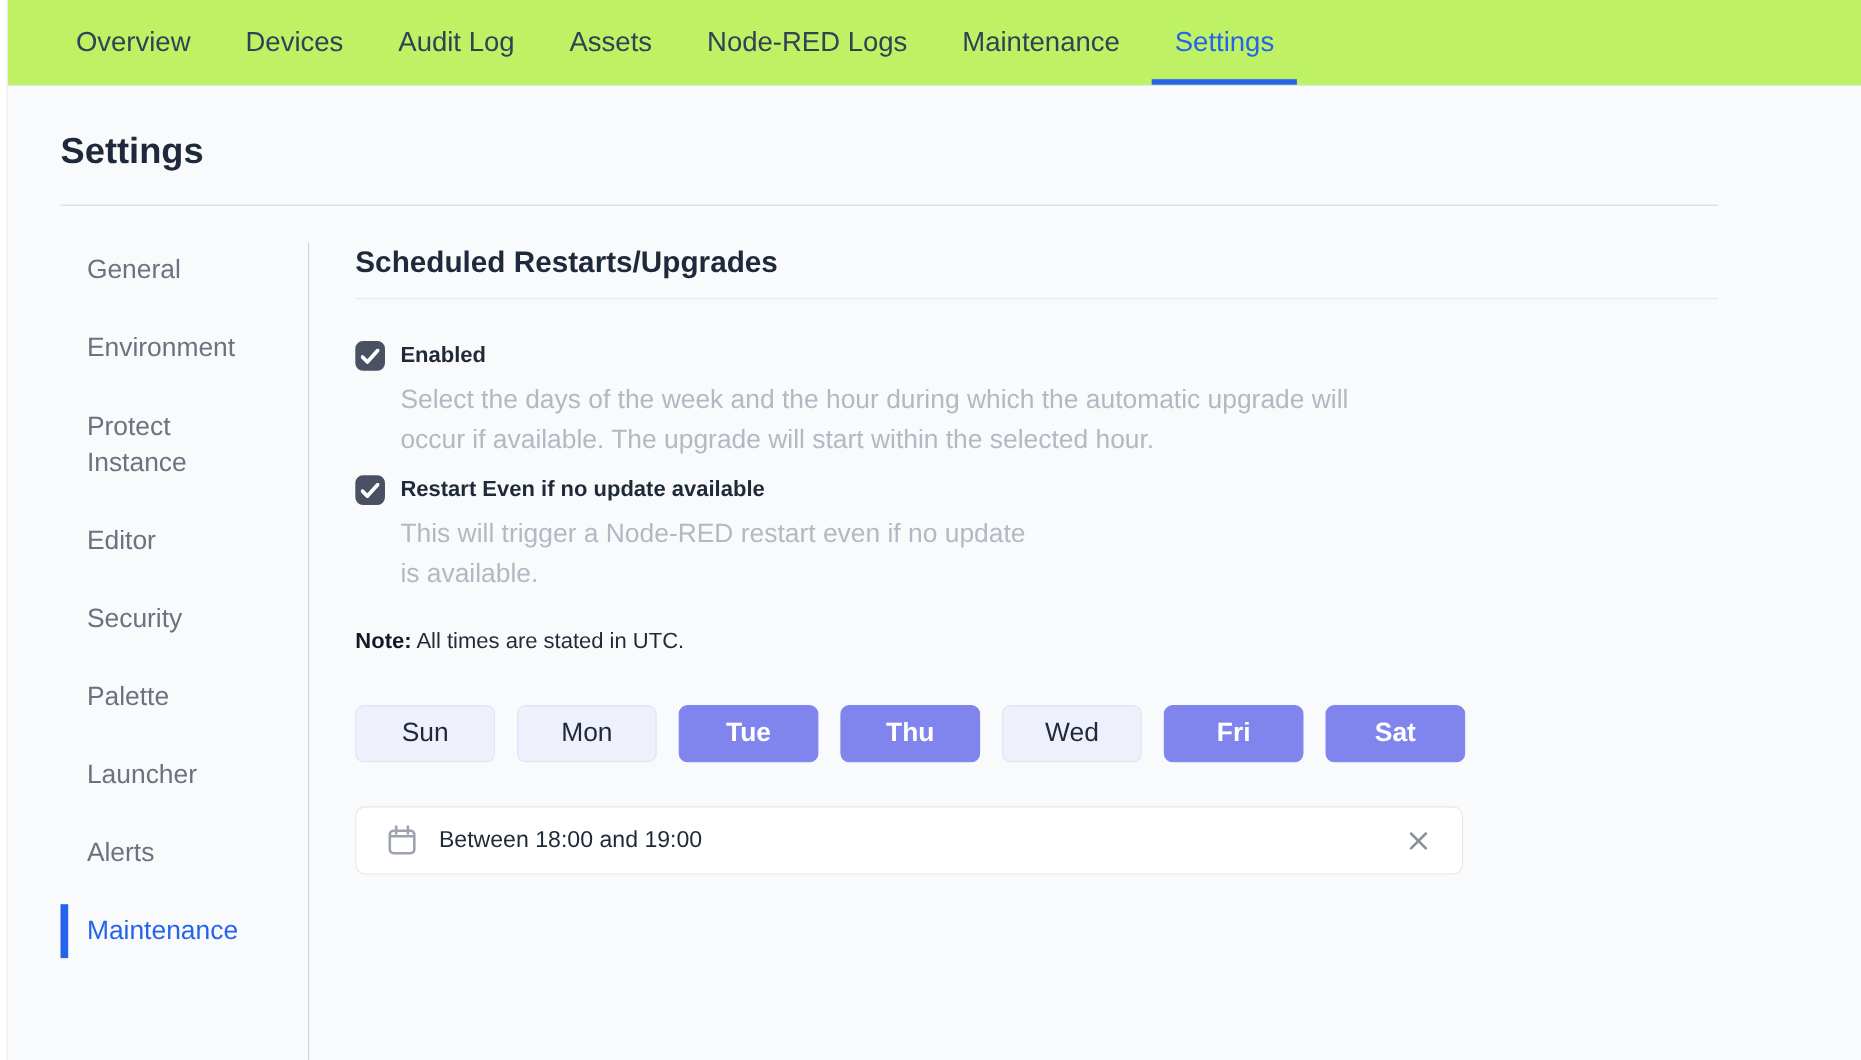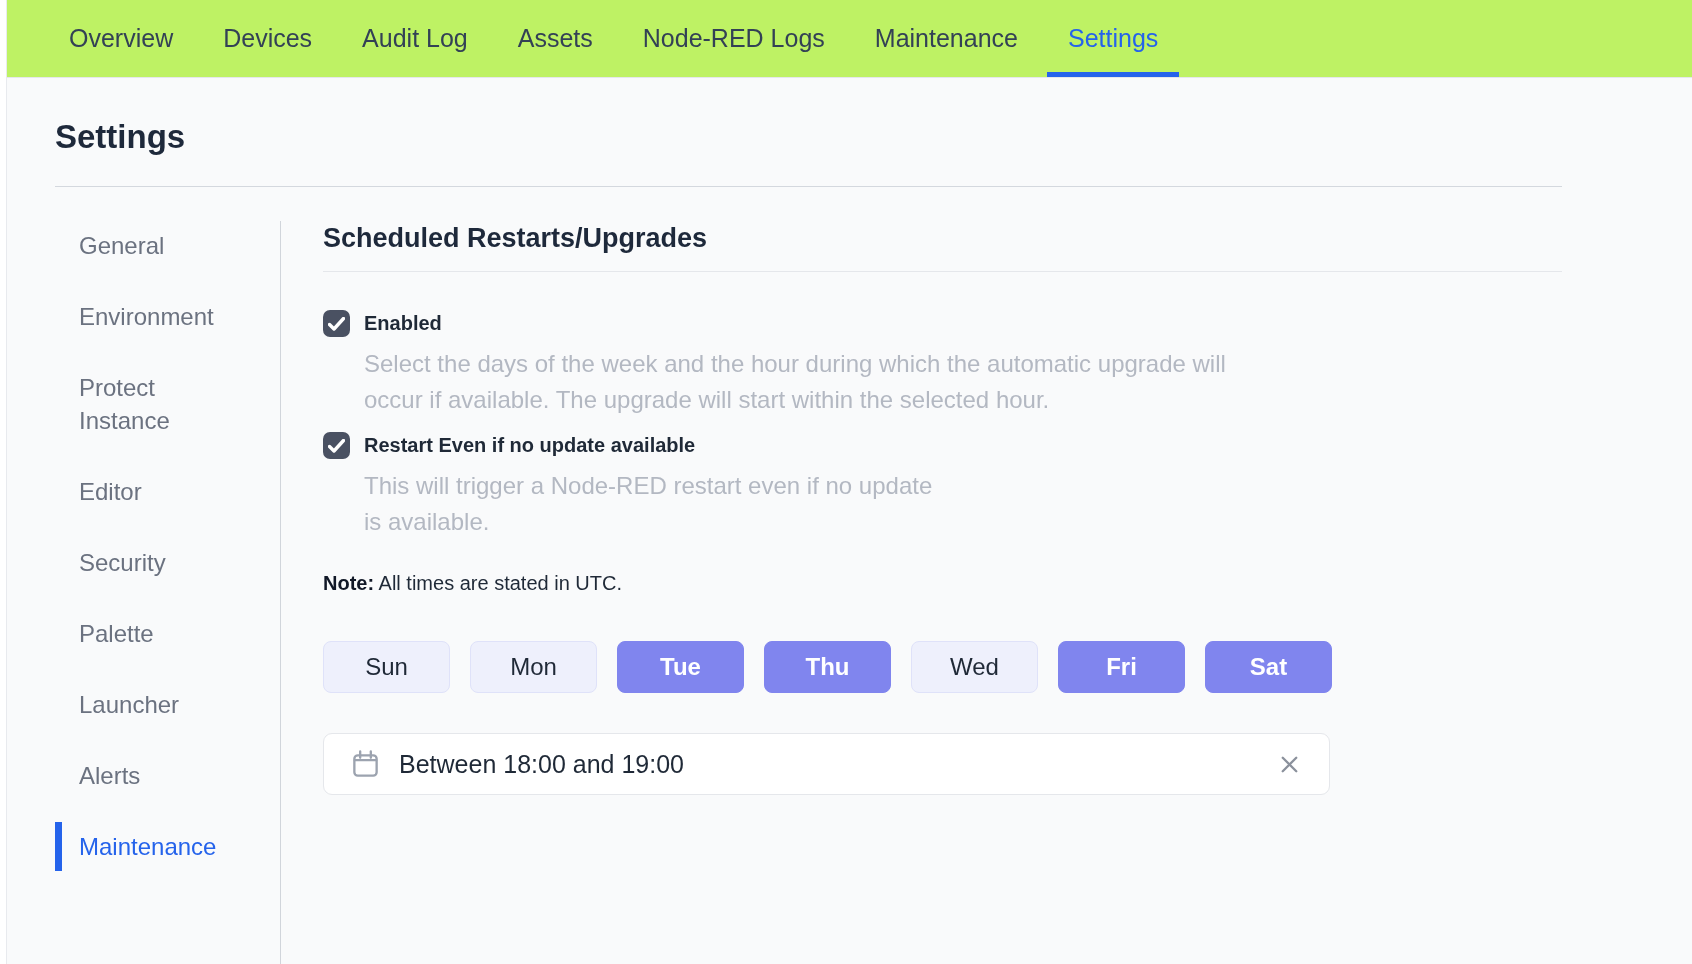--- a/index.html
+++ b/index.html
@@ -56,21 +56,21 @@
   .days { display:flex; gap:20px; margin-top:46px; }
   .day { width:127px; height:52px; border-radius:8px; font-size:24px;
     display:flex; align-items:center; justify-content:center; cursor:pointer;
     background:#eef0fc; border:1px solid #dfe2f9; color:#1f2937;
     font-family:"Liberation Sans", sans-serif; }
   .day.selected { background:#8085ee; border-color:#8085ee; color:#ffffff; font-weight:700;text-align:center; }
 
   .time-select { margin-top:40px; width:1007px; height:62px; background:#ffffff;
     border:1px solid #e5e7eb; border-radius:9px; display:flex; align-items:center;
     padding:0 26px; gap:18px; cursor:pointer; }
-  .time-value { font-size:25px; color:#1f2937; }
+  .time-value { font-size:21px; color:#1f2937; }
   .clear-btn { margin-left:auto; display:flex; align-items:center; cursor:pointer; }
 </style>
 </head>
 <body>
 
 <div class="left-strip"></div>
 
 <nav class="tabs">
   <div class="tab">Overview</div>
   <div class="tab">Devices</div>

